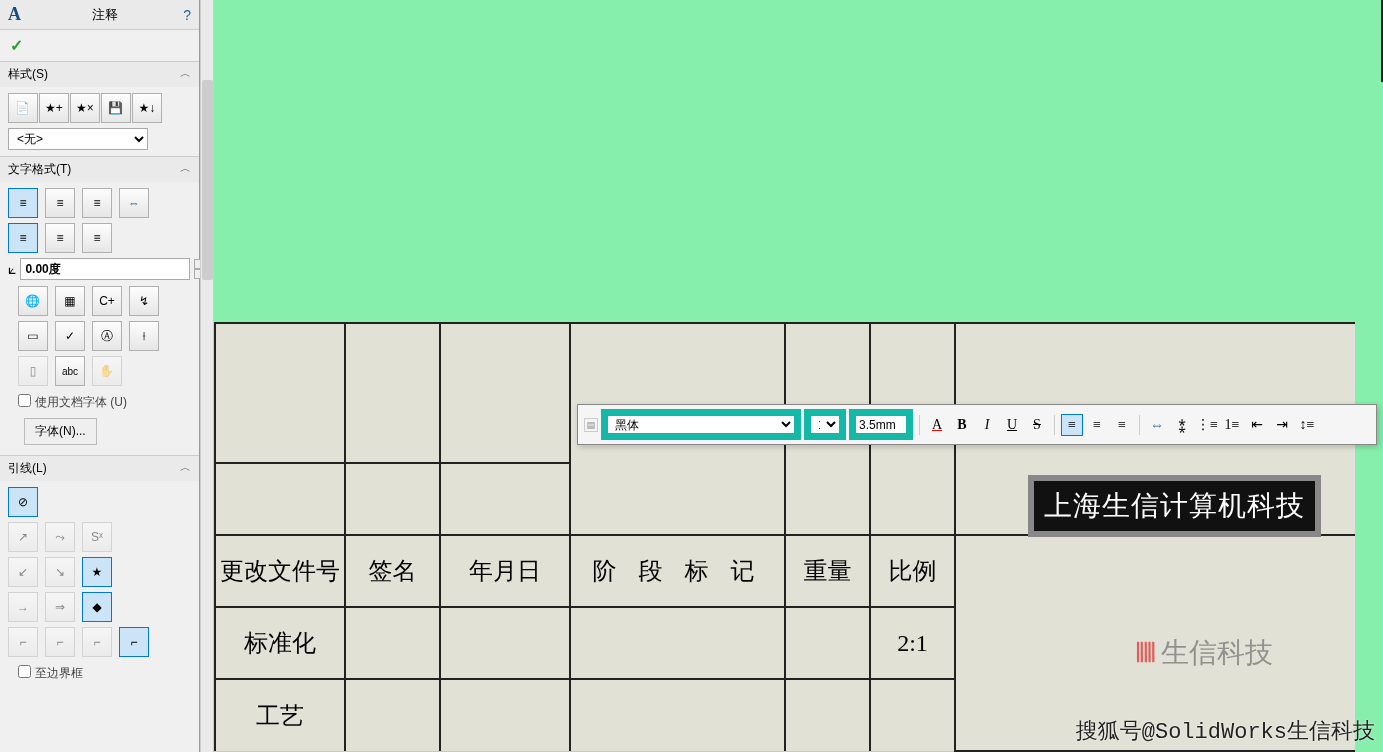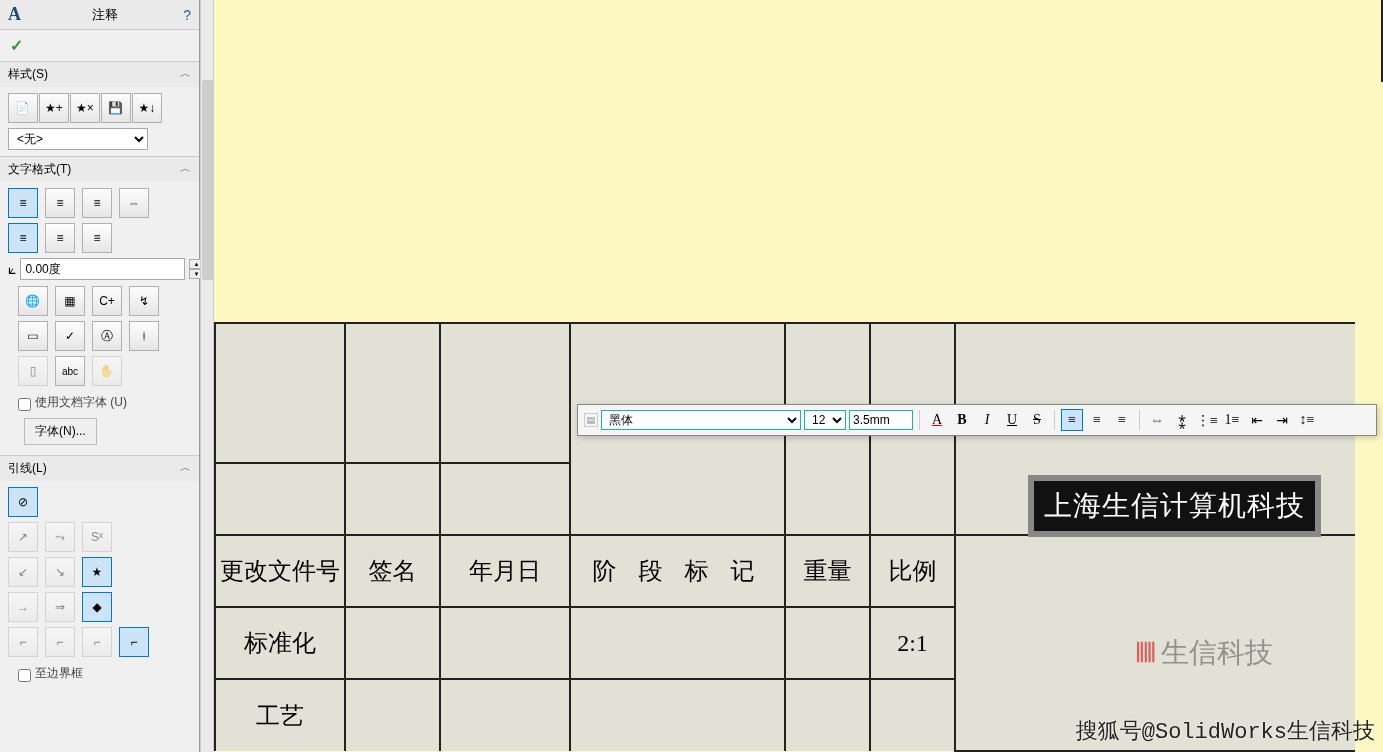--- a/index.html
+++ b/index.html
@@ -19,45 +19,45 @@
 .section-head .chev { font-size: 11px; color: #555; }
 .section-body { padding: 6px 8px; }
 
 .btn-row { display: flex; gap: 0; margin-bottom: 4px; flex-wrap: wrap; }
 .toolbtn { width: 30px; height: 30px; border: 1px solid #b0b0b0; background: linear-gradient(#fdfdfd,#e6e6e6); display: flex; align-items: center; justify-content: center; font-size: 12px; cursor: pointer; margin-right: 1px; margin-bottom: 1px; }
 .toolbtn.selected { background: #cce4f7; border-color: #0078d7; }
 .toolbtn.disabled { opacity: 0.45; }
 .dropdown { width: 140px; height: 22px; border: 1px solid #aaa; background: #fff; font-size: 12px; padding: 0 4px; }
 
 .angle-row { display: flex; align-items: center; gap: 4px; }
-.angle-input { flex: 1; height: 22px; border: 1px solid #aaa; padding: 0 4px; font-size: 12px; }
+.angle-input { flex: 1; height: 22px; border: 1px solid #aaa; padding: 0 4px; font-size: 12px; font-weight: bold; }
 .spinner { display: flex; flex-direction: column; }
 .spinner span { width: 14px; height: 10px; border: 1px solid #aaa; background: #eee; font-size: 7px; text-align: center; cursor: pointer; }
-.chk-row { display: flex; align-items: flex-end; font-size: 12px; padding: 3px 0; color: #444;}
+.chk-row { display: flex; align-items: flex-start; font-size: 12px; padding: 3px 0; color: #444;}
 .chk-row input { margin-right: 4px; }
 .font-btn { padding: 4px 10px; border: 1px solid #bbb; background: #efefef; font-size: 12px; margin: 4px 0 4px 16px; cursor: pointer; }
 
 .vtab { position: absolute; left: 214px; top: 330px; width: 16px; height: 50px; background: #f0f0f0; border: 1px solid #bbb; border-left:none; border-radius: 0 6px 6px 0; display:flex; align-items:center; justify-content:center; color:#999; font-size:10px;}
 
 
-.canvas { position: absolute; left: 214px; top: 0; right: 0; bottom: 0; background: #fef9c3; }
+.canvas { position: absolute; left: 214px; top: 0; right: 0; bottom: 0; background: #86efac; }
 .canvas-right-border { position:absolute; right:0; top:0; width:2px; height:82px; background:#222; }
 
 
 .tb { position: absolute; left: 0; bottom: 0; }
 .tb table { border-collapse: collapse; }
 .tb td { border: 2px solid #222; background: #e2e1d5; height: 72px; font-family: "KaiTi","STKaiti",serif; font-size: 24px; text-align: center; vertical-align: middle; }
 
 
 .fmt { position: absolute; left: 577px; top: 404px; width: 800px; background: #f5f5f5; border: 1px solid #888; box-shadow: 2px 2px 6px rgba(0,0,0,0.2); }
 .fmt-title { display: flex; justify-content: space-between; align-items: center; padding: 3px 8px; font-size: 12px; background: #fff; border-bottom: 1px solid #ddd; }
 .fmt-close { width: 18px; height: 18px; background: #c42b1c; color: #fff; font-size: 11px; display: flex; align-items: center; justify-content: center; cursor: pointer; }
 .fmt-body { display: flex; align-items: center; padding: 4px 6px; gap: 3px; flex-wrap:nowrap;}
 .fmt-body .ico { width: 14px; height:14px; border:1px solid #ccc; font-size:9px; display:flex; align-items:center; justify-content:center; color:#888;}
-.fmt-body select, .fmt-body input { height: 20px; border: 1px solid #14b8a6; font-size: 12px; padding: 0 3px; background:#fff;}
+.fmt-body select, .fmt-body input { height: 31px; border: 7px solid #14b8a6; font-size: 12px; padding: 0 3px; background:#fff;}
 .fmt-body .fbtn { width: 22px; height: 22px; display: flex; align-items: center; justify-content: center; font-size: 14px; font-family: "Times New Roman", serif; cursor: pointer; border:1px solid transparent;}
 .fmt-body .fbtn.active { background:#cce4f7; border-color:#0078d7;}
 .sep { width: 1px; height: 20px; background: #ccc; margin: 0 3px; }
 
 
 .edit-box { position: absolute; left: 1028px; top: 475px; padding: 6px 10px; border: 6px solid #888; background:#111; }
 .edit-box span { font-family: "SimHei","黑体",sans-serif; font-size: 28px; color: #fff; letter-spacing: 1px;}
 
 .watermark-logo { position: absolute; right: 110px; bottom: 80px; display:flex; align-items:center; gap:8px; opacity:0.75;}
 .watermark-logo .lines { color:#d33; font-size:28px; letter-spacing:-4px; transform: skewX(-15deg);}

